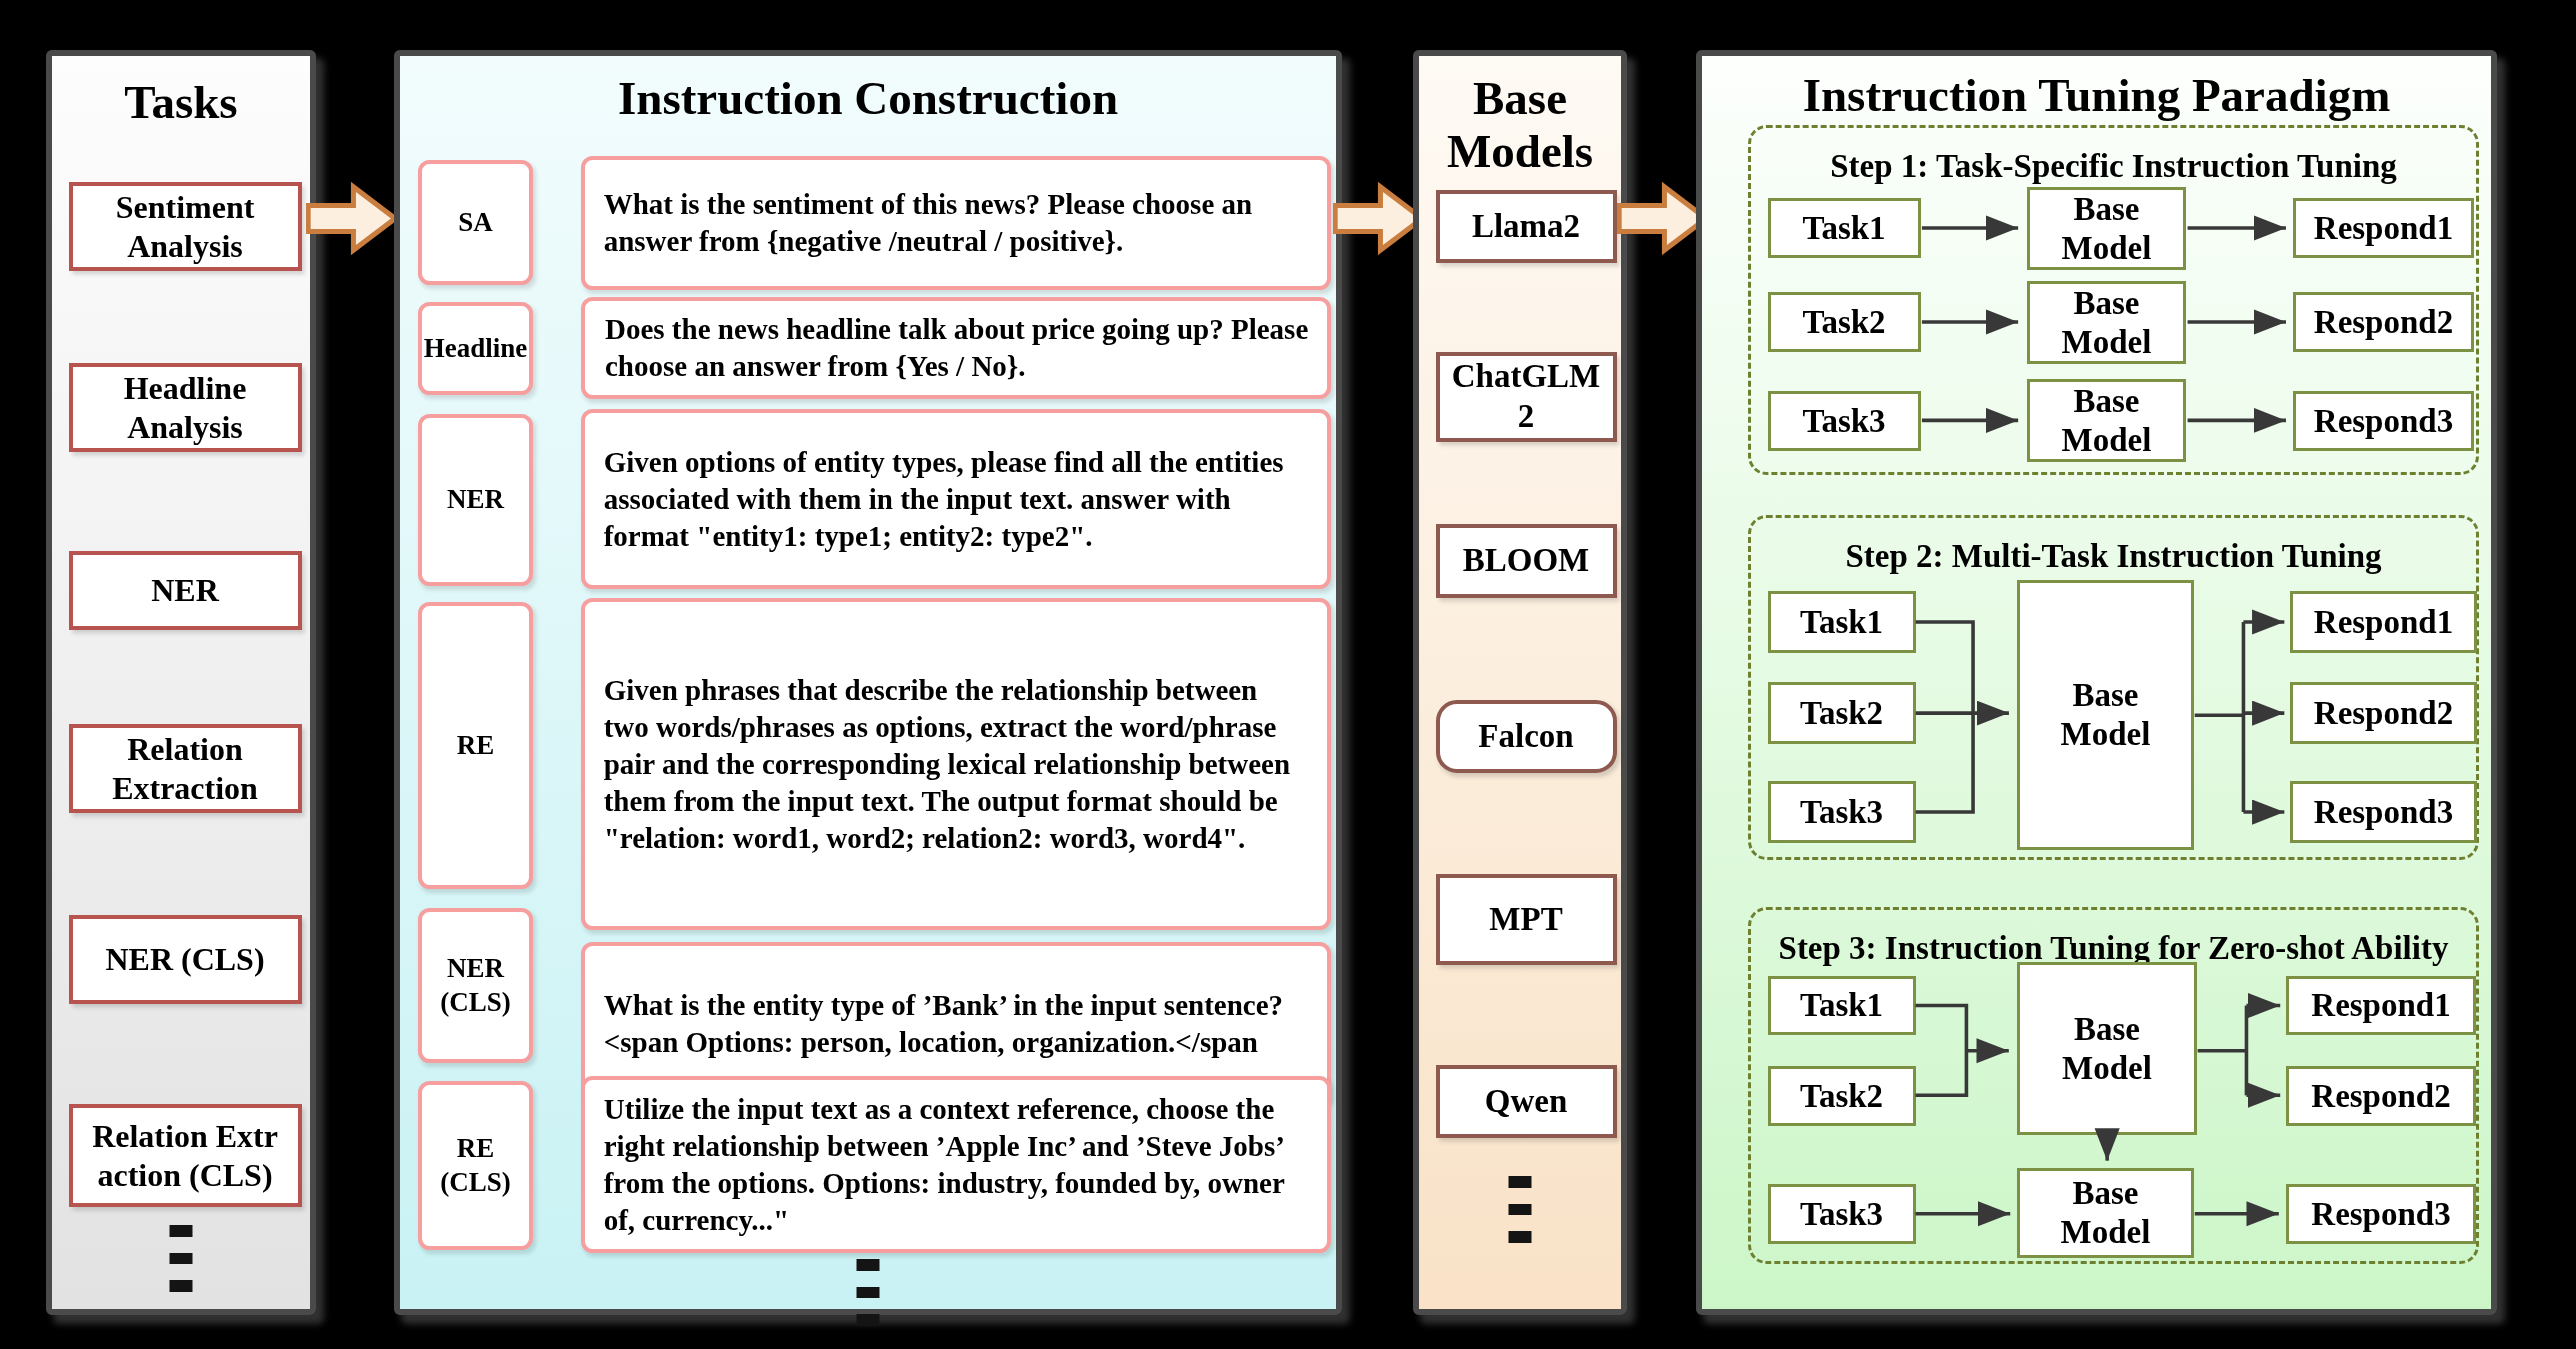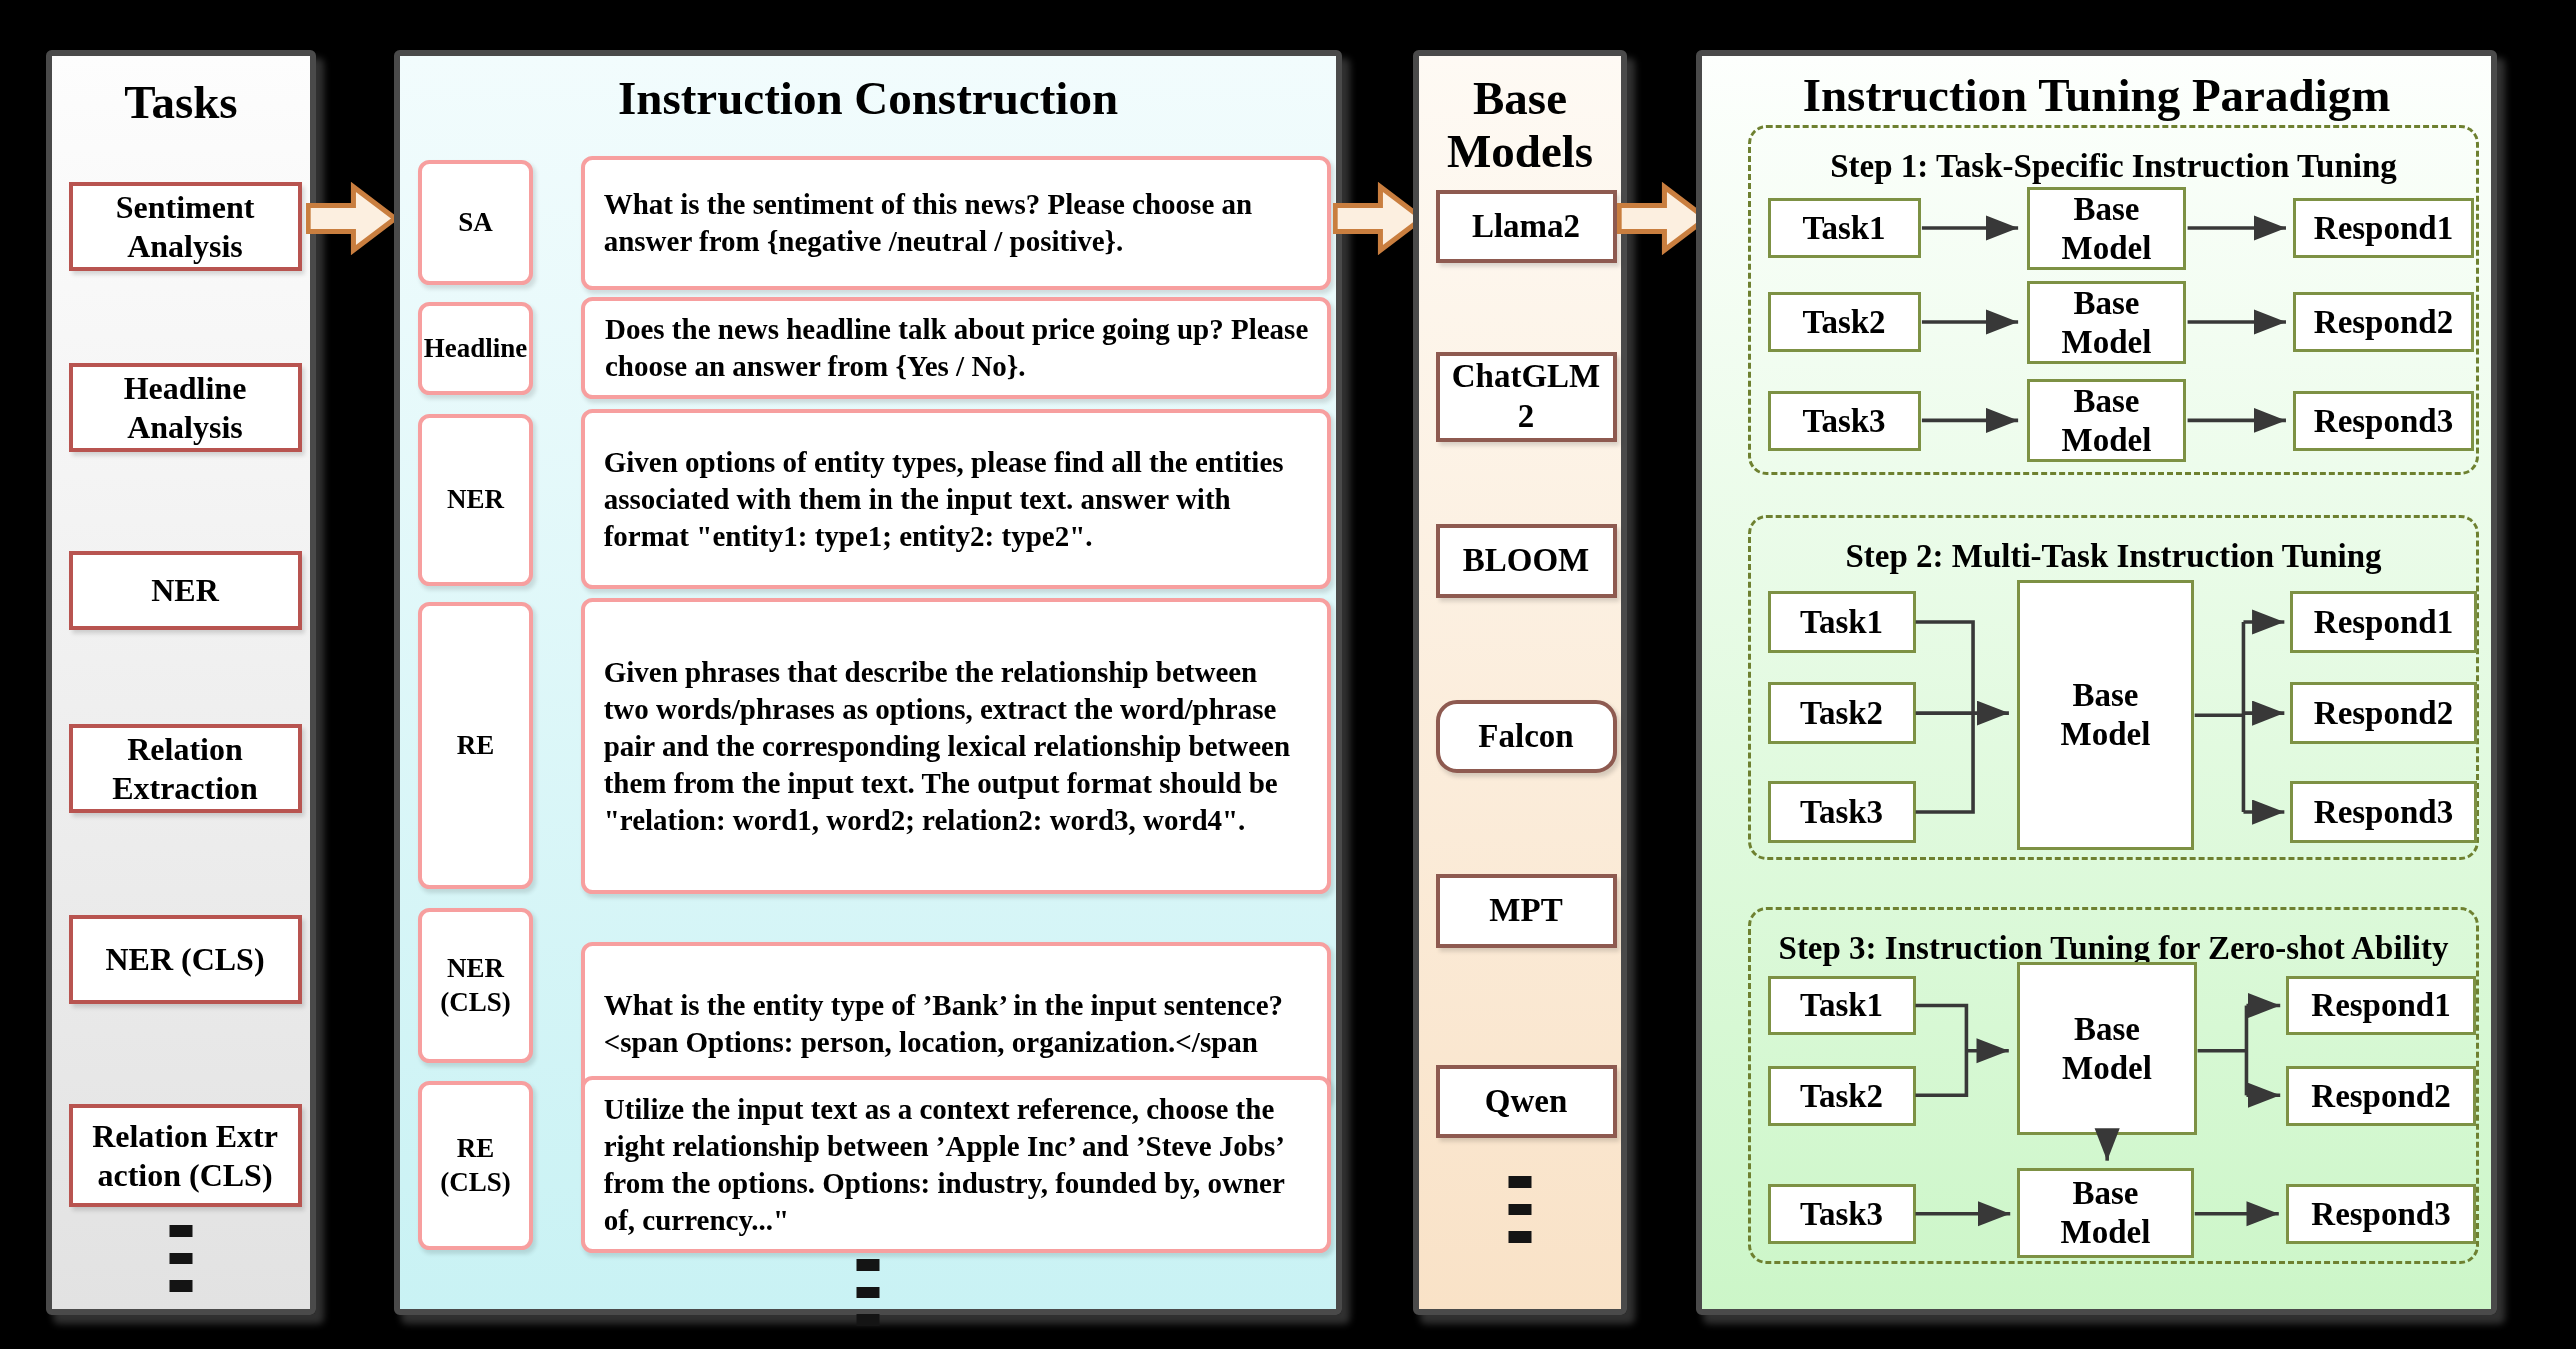--- a/index.html
+++ b/index.html
@@ -110,21 +110,21 @@
   <div class="ic-label" style="top:104px;height:125px;">SA</div>
   <div class="ic-text" style="top:100px;height:134px;">What is the sentiment of this news? Please choose an answer from {negative /neutral / positive}.</div>
 
   <div class="ic-label" style="top:246px;height:93px;">Headline</div>
   <div class="ic-text" style="top:241px;height:102px;padding-left:20px;">Does the news headline talk about price going up? Please choose an answer from {Yes / No}.</div>
 
   <div class="ic-label" style="top:358px;height:172px;">NER</div>
   <div class="ic-text" style="top:353px;height:180px;">Given options of entity types, please find all the entities associated with them in the input text. answer with format "entity1: type1; entity2: type2".</div>
 
   <div class="ic-label" style="top:546px;height:287px;">RE</div>
-  <div class="ic-text" style="top:542px;height:296px;">Given phrases that describe the relationship between two words/phrases as options, extract the word/phrase pair and the corresponding lexical relationship between them from the input text. The output format should be "relation: word1, word2; relation2: word3, word4".</div>
+  <div class="ic-text" style="top:542px;height:332px;">Given phrases that describe the relationship between two words/phrases as options, extract the word/phrase pair and the corresponding lexical relationship between them from the input text. The output format should be "relation: word1, word2; relation2: word3, word4".</div>
 
   <div class="ic-label" style="top:852px;height:155px;">NER (CLS)</div>
   <div class="ic-text" style="top:848px;height:164px;margin-top:38px;">What is the entity type of ’Bank’ in the input sentence?&lt;span Options: person, location, organization.&lt;/span</div>
 
   <div class="ic-label" style="top:1025px;height:169px;">RE (CLS)</div>
   <div class="ic-text" style="top:1020px;height:177px;">Utilize the input text as a context reference, choose the right relationship between ’Apple Inc’ and ’Steve Jobs’ from the options. Options: industry, founded by, owner of, currency..."</div>
 
   <div class="vdots" style="top:1203px;">
       <span></span>
       <span></span>
@@ -136,21 +136,21 @@
   <path d="M3,34 H66 V8 L124,52 L66,96 V70 H3 Z" fill="#fcefe0" stroke="#c97e3f" stroke-width="7" stroke-linejoin="miter"></path>
 </svg>
 
 <div class="panel" id="panel-models">
   <div class="panel-title" style="top:16px;">Base Models</div>
   <div class="model-box" style="top:134px;height:73px;">Llama2</div>
   <div class="model-box" style="top:296px;height:90px;">ChatGLM
 2</div>
   <div class="model-box" style="top:468px;height:74px;text-align:right;">BLOOM</div>
   <div class="model-box" style="top:644px;height:73px;border-radius:21px;">Falcon</div>
-  <div class="model-box" style="top:818px;height:74px;">MPT</div>
+  <div class="model-box" style="top:818px;height:91px;">MPT</div>
   <div class="model-box" style="top:1009px;height:73px;">Qwen</div>
   <div class="vdots" style="top:1120px;">
       <span></span>
       <span></span>
       <span></span>
     </div>
 </div>
 
 <svg class="flow-arrow" style="left:1617px;top:181px;" width="92" height="75" viewBox="0 0 128 104">
   <path d="M3,34 H66 V8 L124,52 L66,96 V70 H3 Z" fill="#fcefe0" stroke="#c97e3f" stroke-width="7" stroke-linejoin="miter"></path>

